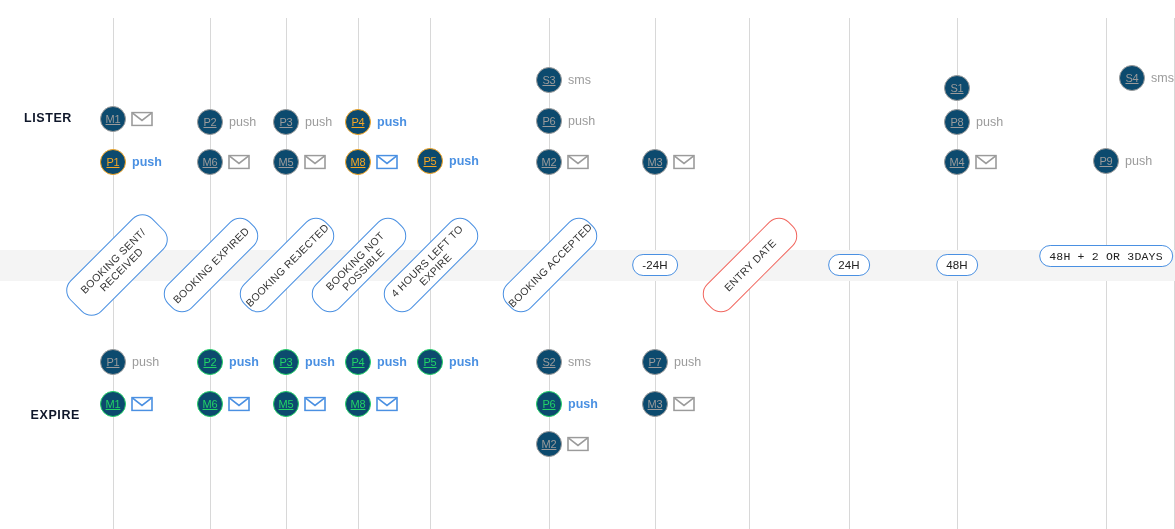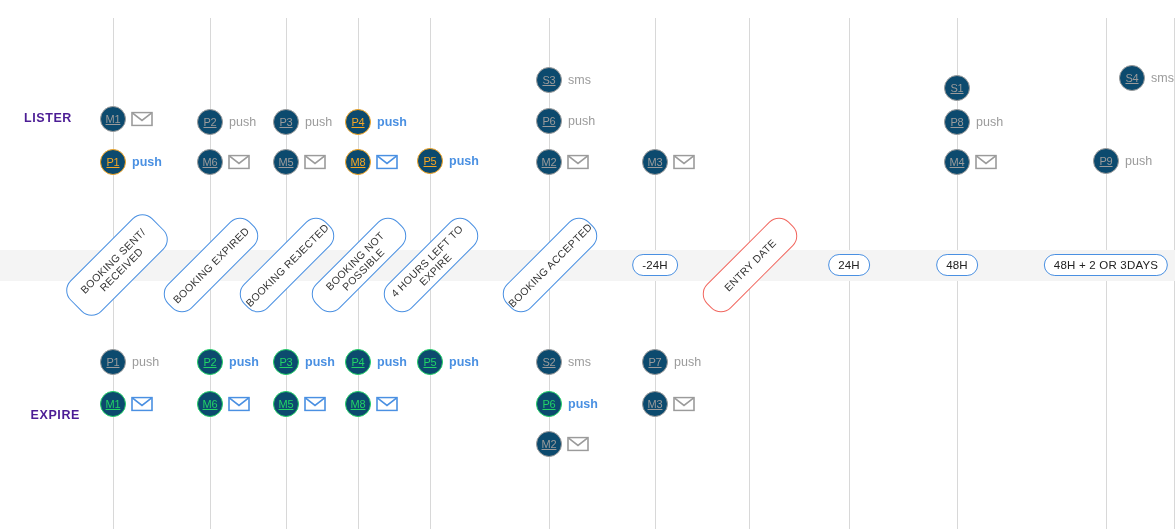--- a/index.html
+++ b/index.html
@@ -2,21 +2,21 @@
 <html><head>
 <meta charset="utf-8">
 <style>
   html,body{margin:0;padding:0;}
   body{width:1175px;height:529px;background:#ffffff;font-family:"Liberation Sans",sans-serif;overflow:hidden;}
   #stage{position:relative;width:1175px;height:529px;}
 
   .gridline{position:absolute;top:18px;width:1px;background:#d8d8d8;}
   .band{position:absolute;left:0;width:1175px;background:#f4f4f4;}
 
-  .rowlabel{position:absolute;font-size:12.5px;font-weight:bold;letter-spacing:.6px;color:#4c1d95;transform:translate(-100%,-50%);white-space:nowrap;}
+  .rowlabel{position:absolute;font-size:12.5px;font-weight:bold;letter-spacing:.6px;color:#0f172a;transform:translate(-100%,-50%);white-space:nowrap;}
 
   .node{position:absolute;transform:translate(-50%,-50%);width:26px;height:26px;border-radius:50%;border:1.6px solid #9b9b9b;background:#0c4a6e;
         display:flex;align-items:center;justify-content:center;font-size:11px;color:#9b9b9b;letter-spacing:-.2px;box-sizing:border-box;text-decoration:underline;}
   .node.orange{border-color:#f5a623;color:#f5a623;}
   .node.green{border-color:#22d267;color:#22d267;}
 
   .chanlabel{position:absolute;transform:translateY(-50%);font-size:12.5px;color:#9b9b9b;white-space:nowrap;}
   .chanlabel.accent{color:#4a90e2;font-weight:bold;}
 
   .env{position:absolute;transform:translate(-50%,-50%);width:22px;height:15px;}
@@ -209,21 +209,21 @@
   <div>
       <div class="pill" style="left: 655px; top: 265px;">
         <span class="pilltext">-24H</span>
       </div>
       <div class="pill" style="left: 849px; top: 265px;">
         <span class="pilltext">24H</span>
       </div>
       <div class="pill" style="left: 957px; top: 265px;">
         <span class="pilltext">48H</span>
       </div>
-      <div class="pill" style="left: 1106px; top: 265px;">
+      <div class="pill" style="left: 1106px; top: 256px; font-family: Liberation Mono, monospace;">
         <span class="pilltext">48H + 2 OR 3DAYS</span>
       </div>
     </div>
   <div>
       <div class="rowlabel" style="left: 72px; top: 118px;">LISTER</div>
       <div class="rowlabel" style="left: 80px; top: 415px;">EXPIRE</div>
     </div>
 </div>
 
 </body></html>

